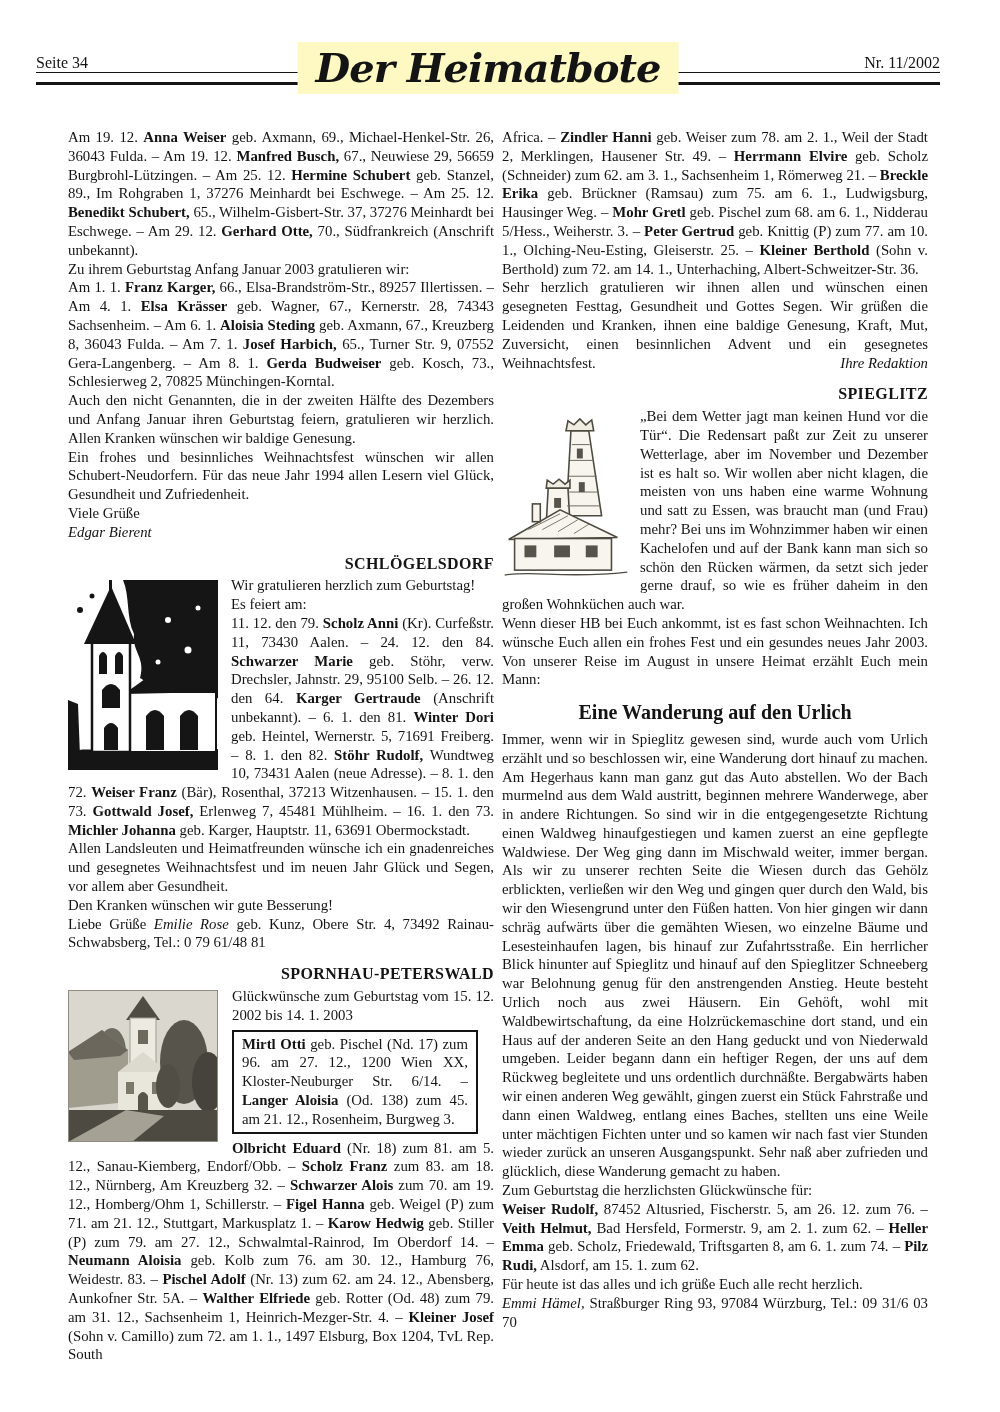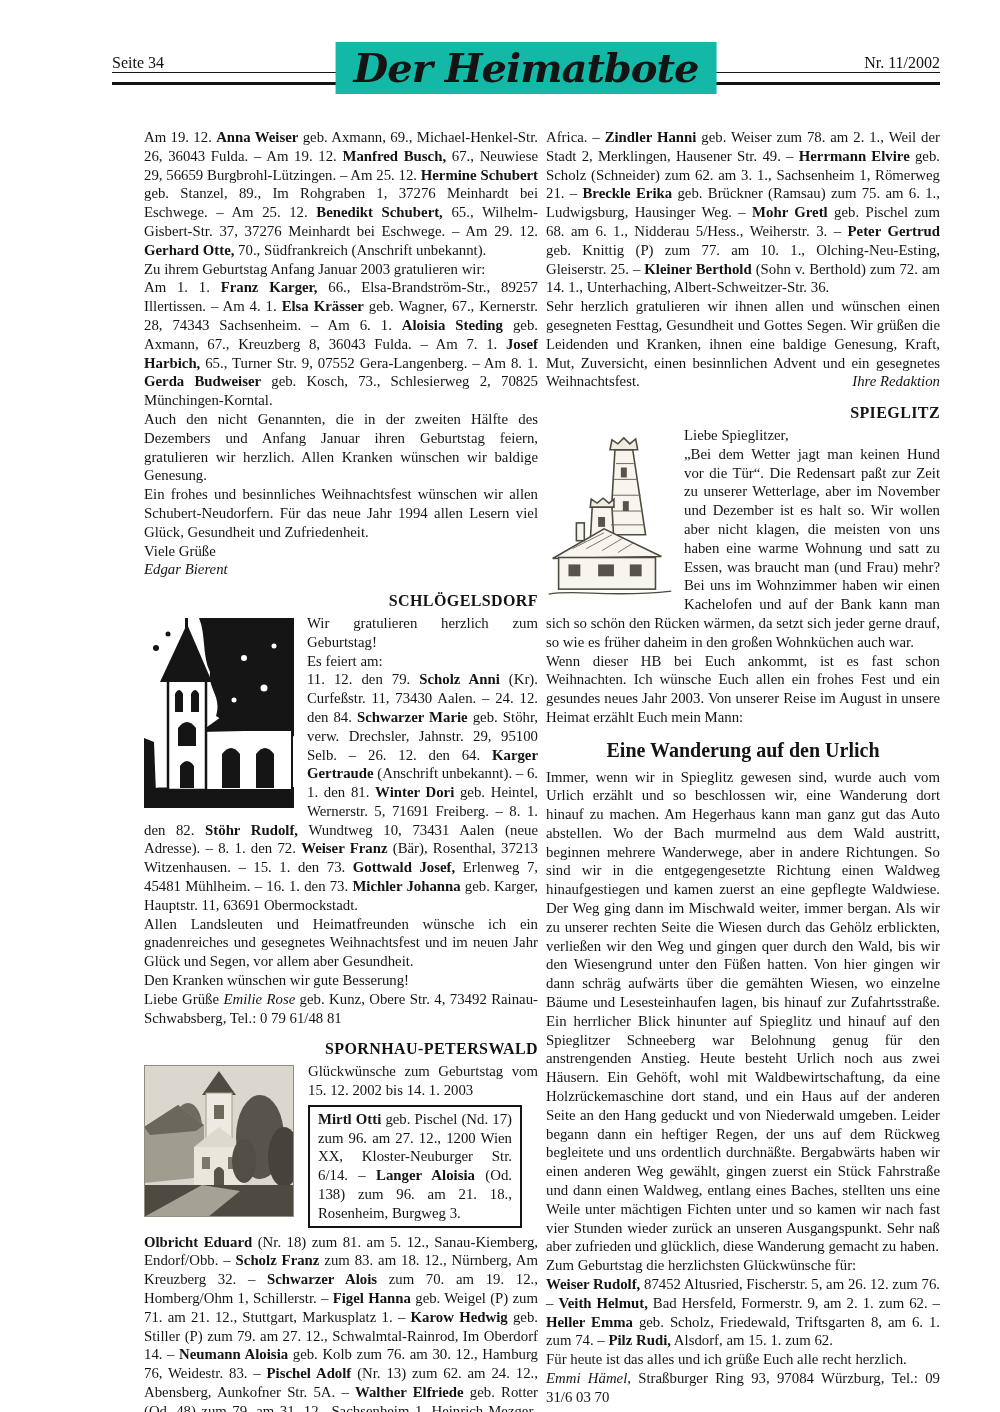--- a/index.html
+++ b/index.html
@@ -1,31 +1,31 @@
 <!DOCTYPE html>
 <html lang="de"><head>
 <meta charset="utf-8">
 <style>
   html,body{margin:0;padding:0;background:#ffffff;}
   .page{
     position:relative;width:1000px;height:1412px;box-sizing:border-box;
     background:#ffffff;color:#141414;overflow:hidden;
-    padding:42px 60px 30px 112px;
+    padding:42px 60px 30px 36px;
     font-family:"Liberation Serif","DejaVu Serif",serif;
   }
   
   .header{position:relative;height:70px;margin-bottom:16px;}
   .pageno{position:absolute;left:0;top:12px;font-size:16px;}
   .issueno{position:absolute;right:0;top:12px;font-size:16px;margin-left:8px;}
   .rule{position:absolute;left:0;right:0;background:#141414;}
   .rule.thin{top:30px;height:1px;}
   .rule.thick{top:40px;height:2.5px;}
   .masthead{
     position:absolute;left:50%;transform:translateX(-50%);top:0;
-    background:#14b8a6;padding:0 18px;z-index:2;
+    background:#fef9c3;padding:0 18px;z-index:2;
     font-family:"DejaVu Serif",serif;font-weight:bold;font-style:italic;
     font-size:40px;line-height:52px;letter-spacing:-1px;white-space:nowrap;
   }
   
   .columns{display:flex;gap:8px;margin-left:32px;}
   .col{width:426px;font-size:14.8px;line-height:18.8px;text-align:justify;hyphens:auto;}
   .col p{margin:0;}
   .sec-title{clear:both;text-align:right;font-weight:bold;font-size:16px;letter-spacing:.4px;margin:13px 0 3px;}
   .article-title{clear:both;text-align:center;font-weight:bold;font-size:20px;margin:14px 0 8px;}
   .sig-row{display:flex;justify-content:space-between;flex-direction:column;}
@@ -120,21 +120,21 @@
         <ellipse cx="116" cy="72" rx="24" ry="42" fill="#57544b"></ellipse>
         <ellipse cx="140" cy="92" rx="16" ry="30" fill="#45433b"></ellipse>
         <ellipse cx="100" cy="96" rx="12" ry="22" fill="#514e45"></ellipse>
         <rect x="0" y="120" width="150" height="32" fill="#4c4a41"></rect>
         <path d="M0,152 L58,120 L96,126 L64,152 Z" fill="#a6a195"></path>
         <rect x="0.5" y="0.5" width="149" height="151" fill="none" stroke="#8f8c82" stroke-width="1"></rect>
       </svg>
 
       <p>Glückwünsche zum Geburtstag vom 15. 12. 2002 bis 14. 1. 2003</p>
       <div class="birthday-box">
-        <p><b>Mirtl Otti</b><span> geb. Pischel (Nd. 17) zum 96. am 27. 12., 1200 Wien XX, Kloster-Neuburger Str. 6/14. – </span><b>Langer Aloisia</b><span> (Od. 138) zum 96. am 21. 18., Rosenheim, Burgweg 3.</span></p>
+        <p><b>Mirtl Otti</b><span> geb. Pischel (Nd. 17) zum 96. am 27. 12., 1200 Wien XX, Kloster-Neuburger Str. 6/14. – </span><b>Langer Aloisia</b><span> (Od. 138) zum 45. am 21. 12., Rosenheim, Burgweg 3.</span></p>
       </div>
       <p><b>Olbricht Eduard</b><span> (Nr. 18) zum 81. am 5. 12., Sanau-Kiemberg, Endorf/Obb. – </span><b>Scholz Franz</b><span> zum 83. am 18. 12., Nürnberg, Am Kreuzberg 32. – </span><b>Schwarzer Alois</b><span> zum 70. am 19. 12., Homberg/Ohm 1, Schillerstr. – </span><b>Figel Hanna</b><span> geb. Weigel (P) zum 71. am 21. 12., Stuttgart, Markusplatz 1. – </span><b>Karow Hedwig</b><span> geb. Stiller (P) zum 79. am 27. 12., Schwalmtal-Rainrod, Im Oberdorf 14. – </span><b>Neumann Aloisia</b><span> geb. Kolb zum 76. am 30. 12., Hamburg 76, Weidestr. 83. – </span><b>Pischel Adolf</b><span> (Nr. 13) zum 62. am 24. 12., Abensberg, Aunkofner Str. 5A. – </span><b>Walther Elfriede</b><span> geb. Rotter (Od. 48) zum 79. am 31. 12., Sachsenheim 1, Heinrich-Mezger-Str. 4. – </span><b>Kleiner Josef</b><span> (Sohn v. Camillo) zum 72. am 1. 1., 1497 Elsburg, Box 1204, TvL Rep. South</span></p>
     </section>
 
     <section class="col">
       <p><span>Africa. – </span><b>Zindler Hanni</b><span> geb. Weiser zum 78. am 2. 1., Weil der Stadt 2, Merklingen, Hausener Str. 49. – </span><b>Herrmann Elvire</b><span> geb. Scholz (Schneider) zum 62. am 3. 1., Sachsenheim 1, Römerweg 21. – </span><b>Breckle Erika</b><span> geb. Brückner (Ramsau) zum 75. am 6. 1., Ludwigsburg, Hausinger Weg. – </span><b>Mohr Gretl</b><span> geb. Pischel zum 68. am 6. 1., Nidderau 5/Hess., Weiherstr. 3. – </span><b>Peter Gertrud</b><span> geb. Knittig (P) zum 77. am 10. 1., Olching-Neu-Esting, Gleiserstr. 25. – </span><b>Kleiner Berthold</b><span> (Sohn v. Berthold) zum 72. am 14. 1., Unterhaching, Albert-Schweitzer-Str. 36.</span></p>
       <p class="rel">
         <span>Sehr herzlich gratulieren wir ihnen allen und wünschen einen gesegneten Festtag, Gesundheit und Gottes Segen. Wir grüßen die Leidenden und Kranken, ihnen eine baldige Genesung, Kraft, Mut, Zuversicht, einen besinnlichen Advent und ein gesegnetes Weihnachtsfest.</span>
         <span class="sig-abs">Ihre Redaktion</span>
       </p>
@@ -169,21 +169,20 @@
           <rect x="75" y="40" width="6" height="10"></rect>
           <rect x="77" y="74" width="6" height="10"></rect>
           <rect x="52" y="90" width="7" height="10"></rect>
           <rect x="22" y="138" width="12" height="12"></rect>
           <rect x="52" y="138" width="16" height="12"></rect>
           <rect x="84" y="138" width="12" height="12"></rect>
         </g>
         <path d="M2,168 C30,163 64,172 126,165" stroke="#4e4a40" fill="none" stroke-width="1.4"></path>
       </svg>
 
-      <p>Liebe Spieglitzer,</p>
       <p>„Bei dem Wetter jagt man keinen Hund vor die Tür“. Die Redensart paßt zur Zeit zu unserer Wetterlage, aber im November und Dezember ist es halt so. Wir wollen aber nicht klagen, die meisten von uns haben eine warme Wohnung und satt zu Essen, was braucht man (und Frau) mehr? Bei uns im Wohnzimmer haben wir einen Kachelofen und auf der Bank kann man sich so schön den Rücken wärmen, da setzt sich jeder gerne drauf, so wie es früher daheim in den großen Wohnküchen auch war.</p>
       <p>Wenn dieser HB bei Euch ankommt, ist es fast schon Weihnachten. Ich wünsche Euch allen ein frohes Fest und ein gesundes neues Jahr 2003. Von unserer Reise im August in unsere Heimat erzählt Euch mein Mann:</p>
 
       <h2 class="article-title">Eine Wanderung auf den Urlich</h2>
       <p>Immer, wenn wir in Spieglitz gewesen sind, wurde auch vom Urlich erzählt und so beschlossen wir, eine Wanderung dort hinauf zu machen. Am Hegerhaus kann man ganz gut das Auto abstellen. Wo der Bach murmelnd aus dem Wald austritt, beginnen mehrere Wanderwege, aber in andere Richtungen. So sind wir in die entgegengesetzte Richtung einen Waldweg hinaufgestiegen und kamen zuerst an eine gepflegte Waldwiese. Der Weg ging dann im Mischwald weiter, immer bergan. Als wir zu unserer rechten Seite die Wiesen durch das Gehölz erblickten, verließen wir den Weg und gingen quer durch den Wald, bis wir den Wiesengrund unter den Füßen hatten. Von hier gingen wir dann schräg aufwärts über die gemähten Wiesen, wo einzelne Bäume und Lesesteinhaufen lagen, bis hinauf zur Zufahrtsstraße. Ein herrlicher Blick hinunter auf Spieglitz und hinauf auf den Spieglitzer Schneeberg war Belohnung genug für den anstrengenden Anstieg. Heute besteht Urlich noch aus zwei Häusern. Ein Gehöft, wohl mit Waldbewirtschaftung, da eine Holzrückemaschine dort stand, und ein Haus auf der anderen Seite an den Hang geduckt und von Niederwald umgeben. Leider begann dann ein heftiger Regen, der uns auf dem Rückweg begleitete und uns ordentlich durchnäßte. Bergabwärts haben wir einen anderen Weg gewählt, gingen zuerst ein Stück Fahrstraße und dann einen Waldweg, entlang eines Baches, stellten uns eine Weile unter mächtigen Fichten unter und so kamen wir nach fast vier Stunden wieder zurück an unseren Ausgangspunkt. Sehr naß aber zufrieden und glücklich, diese Wanderung gemacht zu haben.</p>
       <p>Zum Geburtstag die herzlichsten Glückwünsche für:</p>
       <p><b>Weiser Rudolf,</b><span> 87452 Altusried, Fischerstr. 5, am 26. 12. zum 76. – </span><b>Veith Helmut,</b><span> Bad Hersfeld, Formerstr. 9, am 2. 1. zum 62. – </span><b>Heller Emma</b><span> geb. Scholz, Friedewald, Triftsgarten 8, am 6. 1. zum 74. – </span><b>Pilz Rudi,</b><span> Alsdorf, am 15. 1. zum 62.</span></p>
       <p>Für heute ist das alles und ich grüße Euch alle recht herzlich.</p>
       <p><i>Emmi Hämel,</i><span> Straßburger Ring 93, 97084 Würzburg, Tel.: 09 31/6 03 70</span></p>
     </section>

